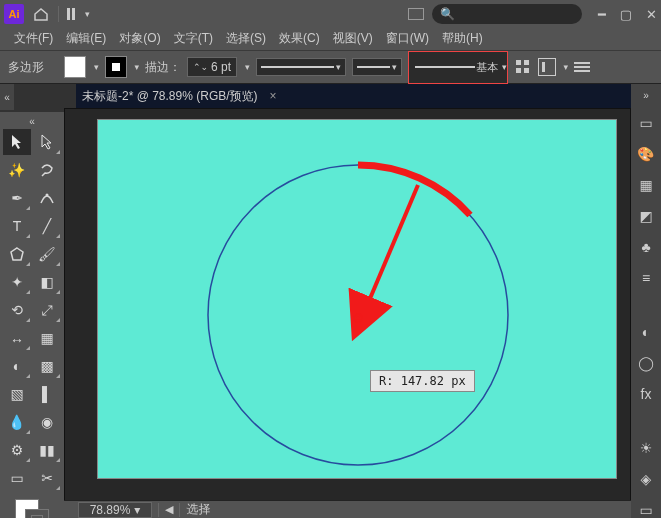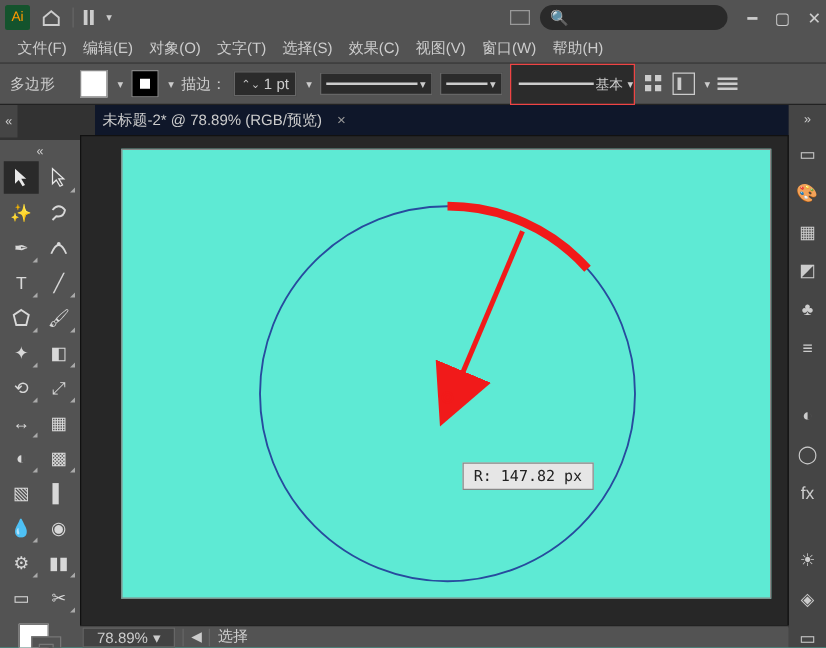--- a/index.html
+++ b/index.html
@@ -1,18 +1,18 @@
 <!DOCTYPE html>
 <html><head>
 <meta charset="utf-8">
 <style>
 *{margin:0;padding:0;box-sizing:border-box;font-family:"Microsoft YaHei",sans-serif;font-size:12px;color:#ccc;user-select:none}
 body{background:#323232;width:661px;height:518px;overflow:hidden;position:relative}
 .titlebar{height:28px;background:#535353;display:flex;align-items:center;padding:0 4px;gap:8px}
-.ai-logo{width:20px;height:20px;background:#14532d;color:#f90;display:flex;align-items:center;justify-content:center;font-weight:normal;font-size:11px;border-radius:2px}
+.ai-logo{width:20px;height:20px;background:#6d28d9;color:#f90;display:flex;align-items:center;justify-content:center;font-weight:bold;font-size:11px;border-radius:2px}
 .home-ic{width:18px;height:18px;display:flex;align-items:center;justify-content:center}
 .vrule{width:1px;height:16px;background:#666}
 .arrange-ic{display:flex;gap:2px;align-items:center}
 .arrange-ic span{width:3px;height:12px;background:#ccc}
 .drop-ic{font-size:9px;color:#ccc;margin-left:2px}
 .titlebar .spacer{flex:1}
 .dbox{width:16px;height:12px;border:1px solid #999}
 .search{width:150px;height:20px;background:#2a2a2a;border-radius:10px;display:flex;align-items:center;gap:4px;padding:0 8px;color:#888;font-size:11px}
 .winbtns{display:flex;gap:14px;margin-left:8px}
 .winbtns div{font-size:13px;color:#ccc}
@@ -49,21 +49,21 @@
 .fillstroke .f{background:#fff;top:0;left:0}
 .fillstroke .s{top:10px;left:10px;background:#535353}
 .fillstroke .s::after{content:"";position:absolute;inset:5px;border:1px solid #777;background:#535353}
 .dockcol{position:absolute;right:0;top:84px;width:30px;bottom:0;background:#454545;display:flex;flex-direction:column;align-items:center;padding-top:6px;gap:14px}
 .dockcol .di{width:18px;height:18px;display:flex;align-items:center;justify-content:center;font-size:14px;color:#ccc}
 .dockcol .gap{height:10px}
 .canvas-area{position:absolute;left:64px;top:108px;right:30px;bottom:16px;background:#272727;border:1px solid #111;overflow:hidden}
 .paper{position:absolute;left:32px;top:10px;width:520px;height:360px;background:#5eead4;border:1px solid #888}
 .rtip{position:absolute;background:#e6e6e6;border:1px solid #888;padding:3px 8px;font-family:monospace;font-size:12px;color:#222}
 .statusbar{position:absolute;left:64px;right:30px;bottom:0;height:18px;background:#535353;display:flex;align-items:center;border-top:1px solid #222}
-.zoom{width:74px;height:16px;border:1px solid #666;display:flex;align-items:center;justify-content:center;font-size:11px;margin-left:2px;background:#424242}
+.zoom{width:74px;height:16px;border:1px solid #666;display:flex;align-items:center;justify-content:center;font-size:11px;margin-left:14px;background:#424242}
 .statusbar .sel{flex:1;text-align:left;font-size:12px}
 .vr{width:1px;height:14px;background:#666;margin:0 6px}
 svg{overflow:visible}
 </style>
 </head>
 <body>
 
 <div class="titlebar">
   <div class="ai-logo">Ai</div>
   <div class="home-ic">
@@ -103,21 +103,21 @@
 
 <div class="optbar">
   <span class="optlabel">多边形</span>
   <div class="swatch"></div>
     <span class="drop-ic">▾</span>
   <div class="swatch none"></div>
     <span class="drop-ic">▾</span>
   <span>描边：</span>
   <div class="pt">
       <span style="font-size:9px;margin-right:3px">⌃⌄</span>
-      <span>1 pt</span>
+      <span>6 pt</span>
     </div>
     <span class="drop-ic">▾</span>
   <div class="stroke-line">
       <div class="ln"></div>
       <span class="drop-ic">▾</span>
     </div>
   <div class="stroke-line" style="width:50px">
       <div class="ln"></div>
       <span class="drop-ic">▾</span>
     </div>

